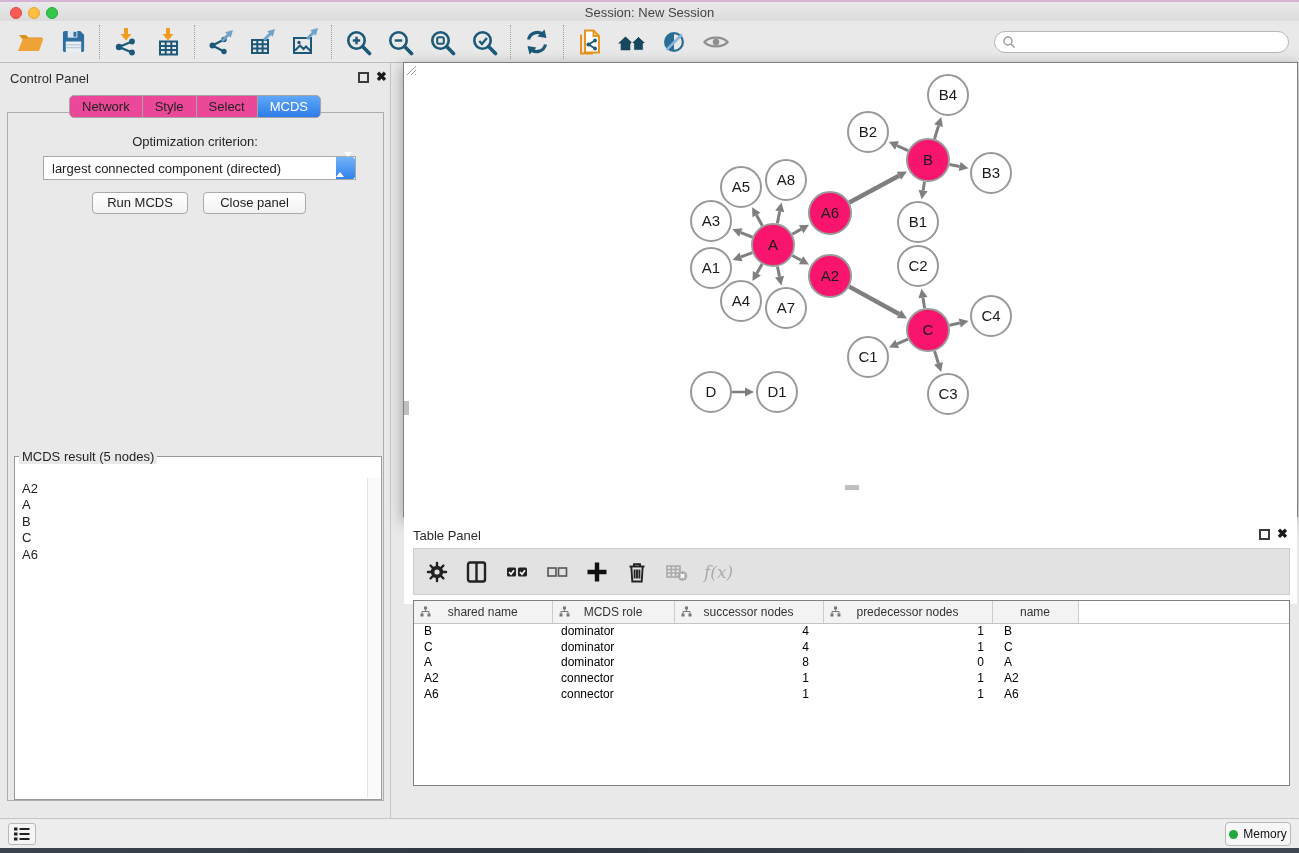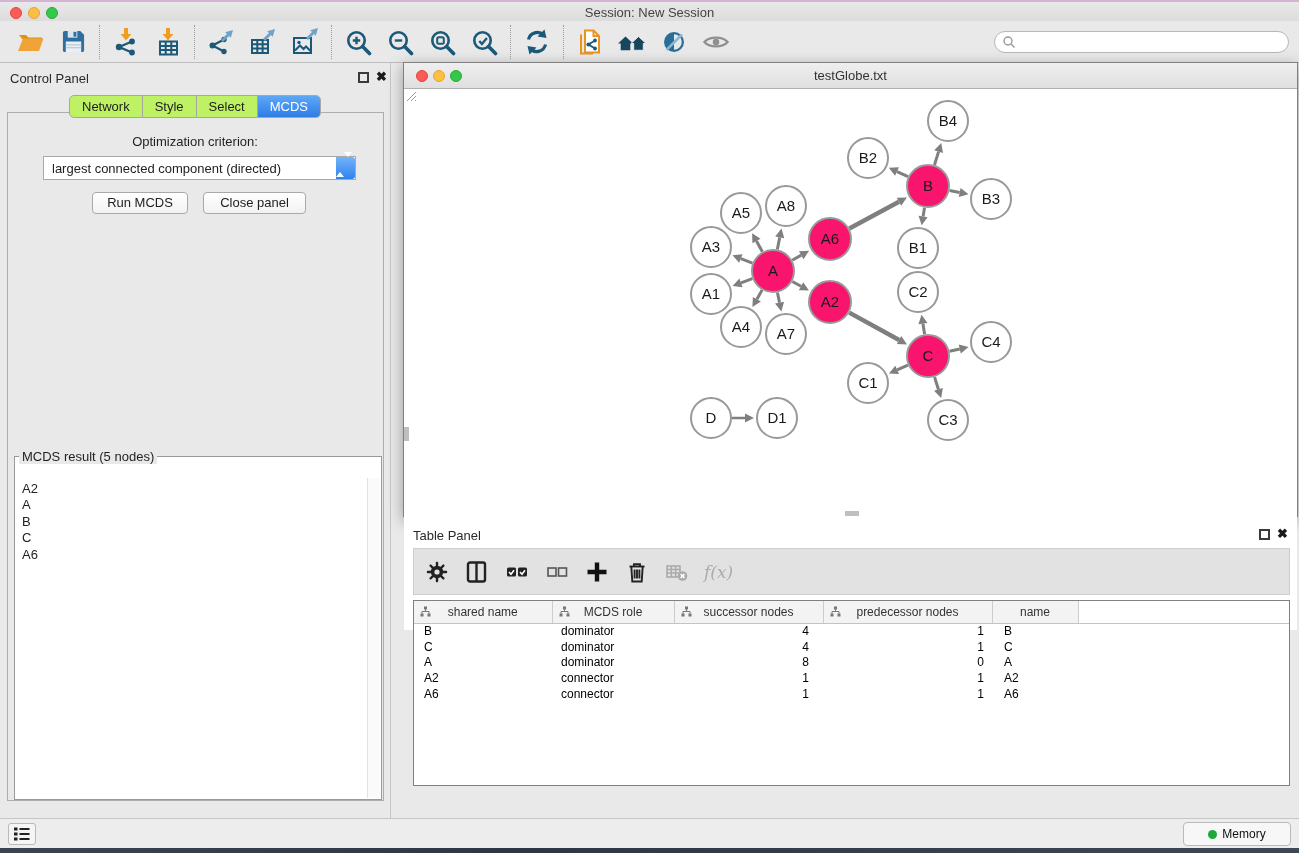--- a/index.html
+++ b/index.html
@@ -32,21 +32,21 @@
     background:#fff; border:1px solid #B8B8B8; border-radius:12px;
     display:flex; align-items:center; padding-left:7px;
   }
   #search-wrap input { border:none; outline:none; flex:1; height:18px; font-size:12px; background:transparent; }
   
   #control-panel { position:absolute; left:0; top:63px; width:391px; height:755px; border-right:1px solid #C6C6C6; }
   .panel-title { position:absolute; left:10px; top:8px; font-size:13px; color:#2A2A2A; }
   .float-ico { position:absolute; width:11px; height:11px; border:2px solid #3A3A3A; top:9px; }
   .close-ico { position:absolute; top:7px; font-size:13px; font-weight:bold; color:#1A1A1A; line-height:14px; }
   #control-panel .float-ico { left:358px; } #control-panel .close-ico { left:376px; }
-  .seg { display:inline-flex; border:1px solid #A6A6A6; border-radius:5px; background:#bef264; overflow:hidden; font-size:13px; color:#222;text-align:right; }
+  .seg { display:inline-flex; border:1px solid #A6A6A6; border-radius:5px; background:#ec4899; overflow:hidden; font-size:13px; color:#222;text-align:right; }
   .seg > div { padding:3px 12px; border-left:1px solid #A6A6A6; white-space:nowrap; }
   .seg > div:first-child { border-left:none; }
   .seg > div.sel { background:linear-gradient(#5FA7F7,#2E7DE8); color:#fff; }
   #cp-tabs { position:absolute; left:50%; transform:translateX(-50%); top:32px; z-index:2; }
   #cp-box { position:absolute; left:7px; top:49px; width:377px; height:689px; border:1px solid #ADADAD; }
   #opt-label { position:absolute; left:0; right:0; top:71px; text-align:center; font-size:13px; color:#1F1F1F; }
   #opt-select {
     position:absolute; left:43px; top:93px; width:313px; height:24px;
     background:#fff; border:1px solid #A9A9A9; border-radius:0;
     display:flex; align-items:center; font-size:13px;
@@ -101,21 +101,21 @@
   #node-table td.c0 { padding-left:10px; }
   #node-table td.c1 { padding-left:9px; }
   #node-table td.c2 { text-align:right; padding-right:14px; }
   #node-table td.c3 { text-align:right; padding-right:8px; }
   #node-table td.c4 { padding-left:12px; }
   #tp-tabs { position:absolute; left:0; right:0; top:268px; text-align:center; }
   #tp-tabs .seg > div { padding:4px 14px; }
   
   #status-bar { position:absolute; left:0; top:818px; width:1299px; height:30px; background:#EDEDED; border-top:1px solid #C6C6C6; }
   #status-list-btn { position:absolute; left:8px; top:4px; width:28px; height:22px; background:#F5F5F5; border:1px solid #B9B9B9; border-radius:3px; display:flex; align-items:center; justify-content:center; }
-  #memory-btn { position:absolute; right:8px; top:3px; width:108px; height:24px; background:#F7F7F7; border:1px solid #B9B9B9; border-radius:4px; display:flex; align-items:center; justify-content:center; gap:5px; font-size:12px; color:#111; }
+  #memory-btn { position:absolute; right:8px; top:3px; width:66px; height:24px; background:#F7F7F7; border:1px solid #B9B9B9; border-radius:4px; display:flex; align-items:center; justify-content:center; gap:5px; font-size:12px; color:#111; }
   #memory-dot { width:9px; height:9px; border-radius:50%; background:#1FA83C; }
   #desktop-strip { position:absolute; left:0; top:848px; width:1299px; height:5px; background:linear-gradient(90deg,#39444E,#2C3742 40%,#3D4852); }
 </style>
 </head>
 <body>
 
 <div id="app">
 
   <div id="titlebar">
     <span class="tl tl1"></span>
@@ -304,26 +304,20 @@
         <div>A</div>
         <div>B</div>
         <div>C</div>
         <div>A6</div>
       </div>
       <div id="mcds-scroll"></div>
     </fieldset>
   </div>
 
   <div id="network-window">
-    <div id="nw-titlebar">
-      <span class="tl tl1"></span>
-      <span class="tl tl2"></span>
-      <span class="tl tl3"></span>
-      <div class="title">testGlobe.txt</div>
-    </div>
     <div id="nw-canvas">
       <svg id="graph-svg" width="893" height="427">
           <line x1="358.3722984559506" y1="162.73729095141053" x2="352.4584749731627" y2="152.0184858888574" stroke="#7F7F7F" stroke-width="3"></line>
           <polygon points="348.1107788869607,144.13828673261628 356.48613231968596,149.79633011146527 348.43081762663945,154.24064166624956" fill="#7F7F7F"></polygon>
           <line x1="373.31455497304006" y1="160.42722513479976" x2="375.7242836755781" y2="148.37858162210946" stroke="#7F7F7F" stroke-width="3"></line>
           <polygon points="377.48932889182174,139.55335554089118 380.23495478375634,149.2807158437451 371.2136125673998,147.47644740047383" fill="#7F7F7F"></polygon>
           <line x1="348.48350183797004" y1="174.05812974373035" x2="336.84217914477085" y2="169.5518112818468" stroke="#7F7F7F" stroke-width="3"></line>
           <polygon points="328.44906626030405,166.30286435882738 338.5027520165363,165.26199802978599 335.1816062730054,173.8416245339076" fill="#7F7F7F"></polygon>
           <line x1="348.3735431949815" y1="189.6517501050875" x2="337.00211898911783" y2="193.87018166532727" stroke="#7F7F7F" stroke-width="3"></line>
           <polygon points="328.56402302342843,197.00044307195398 335.4022076035086,189.55737706064158 338.60203037472706,198.18298627001295" fill="#7F7F7F"></polygon>

